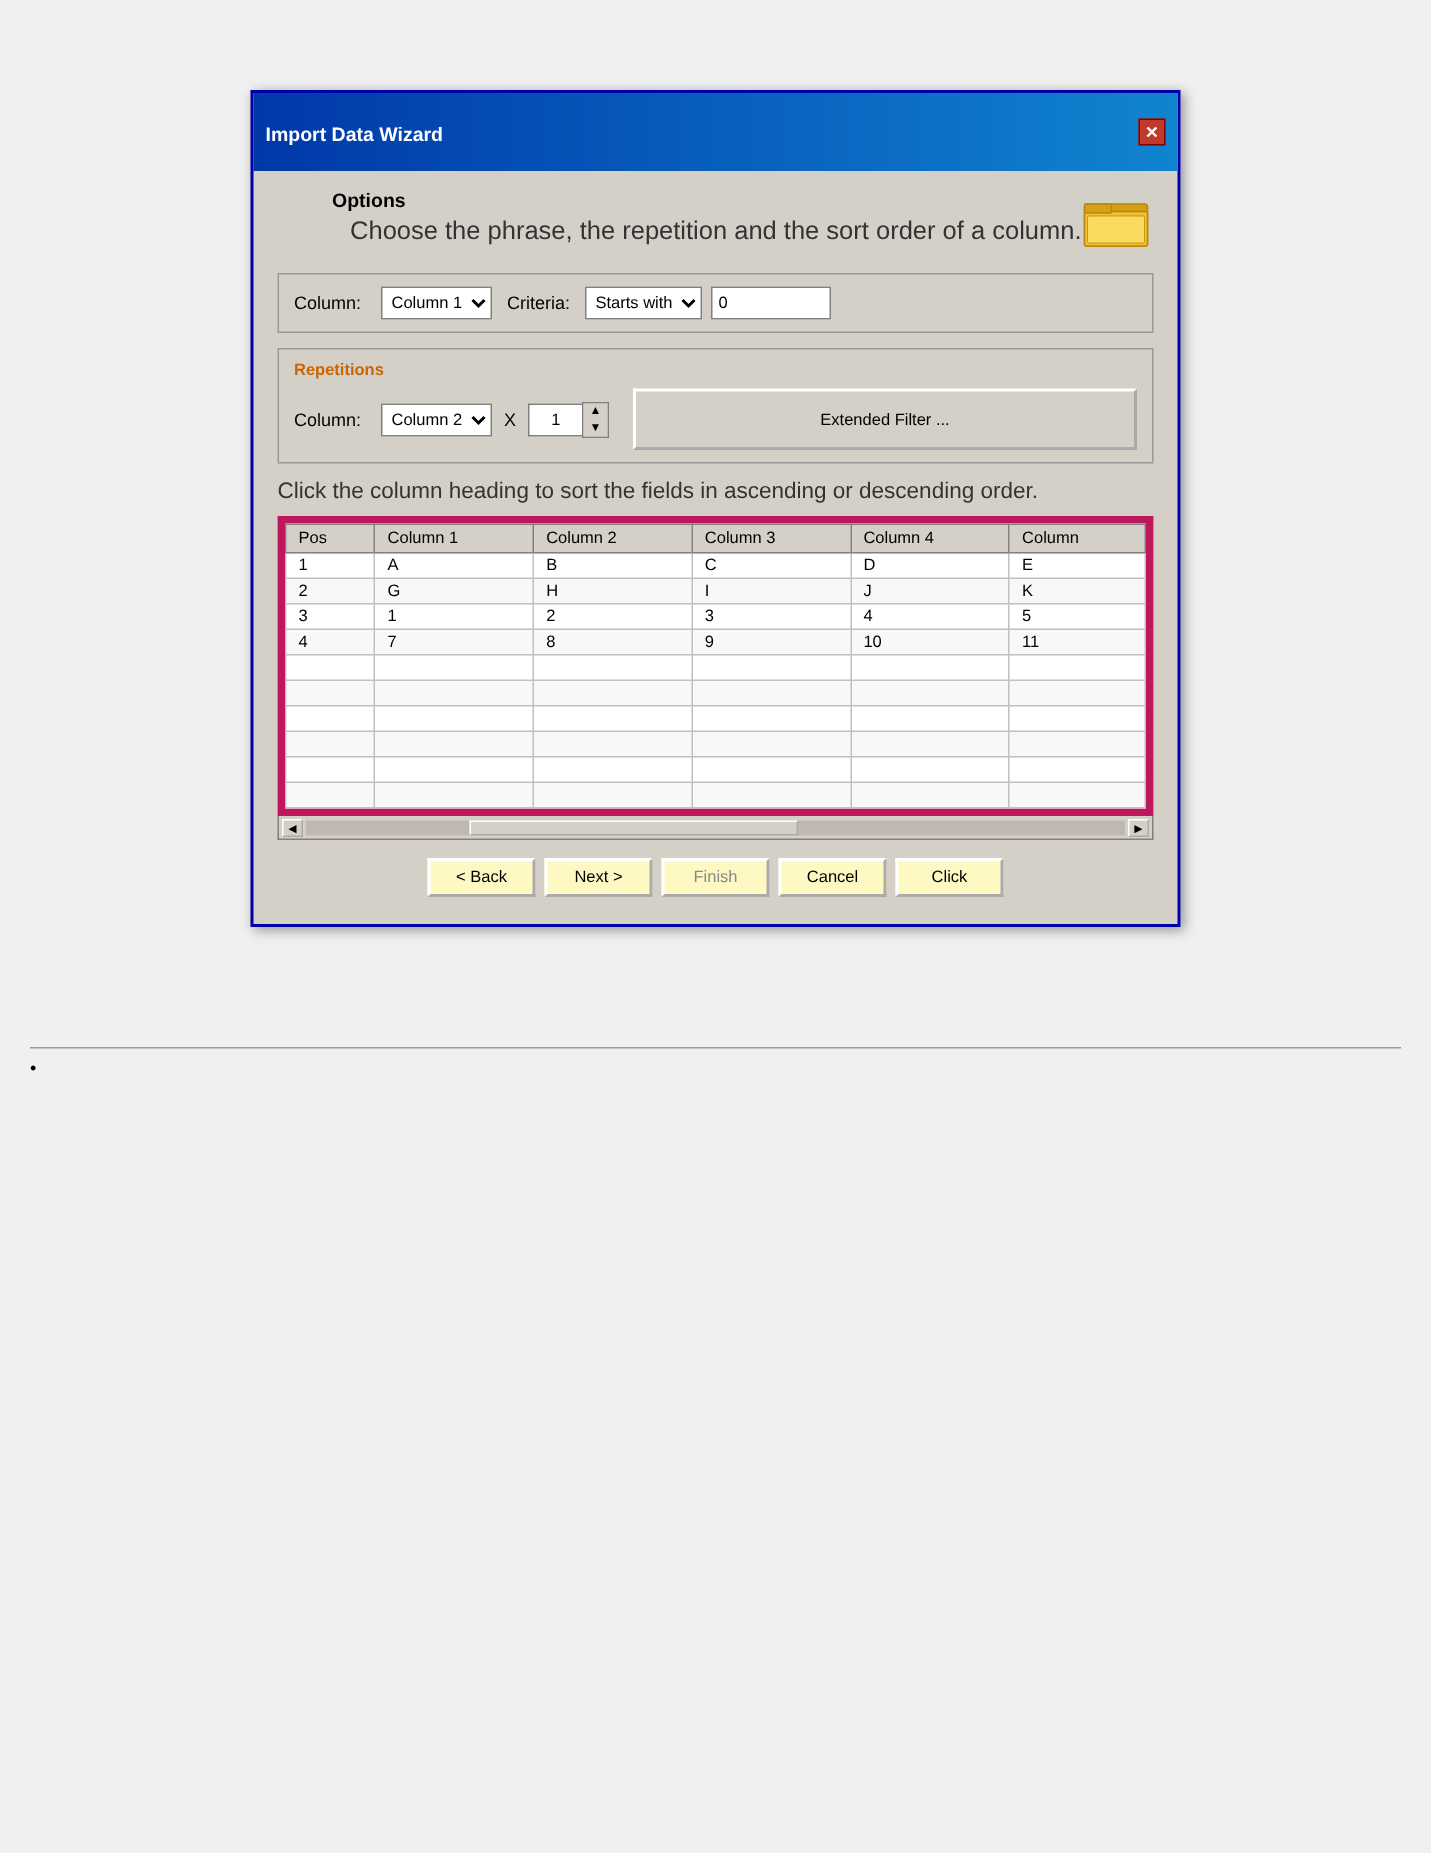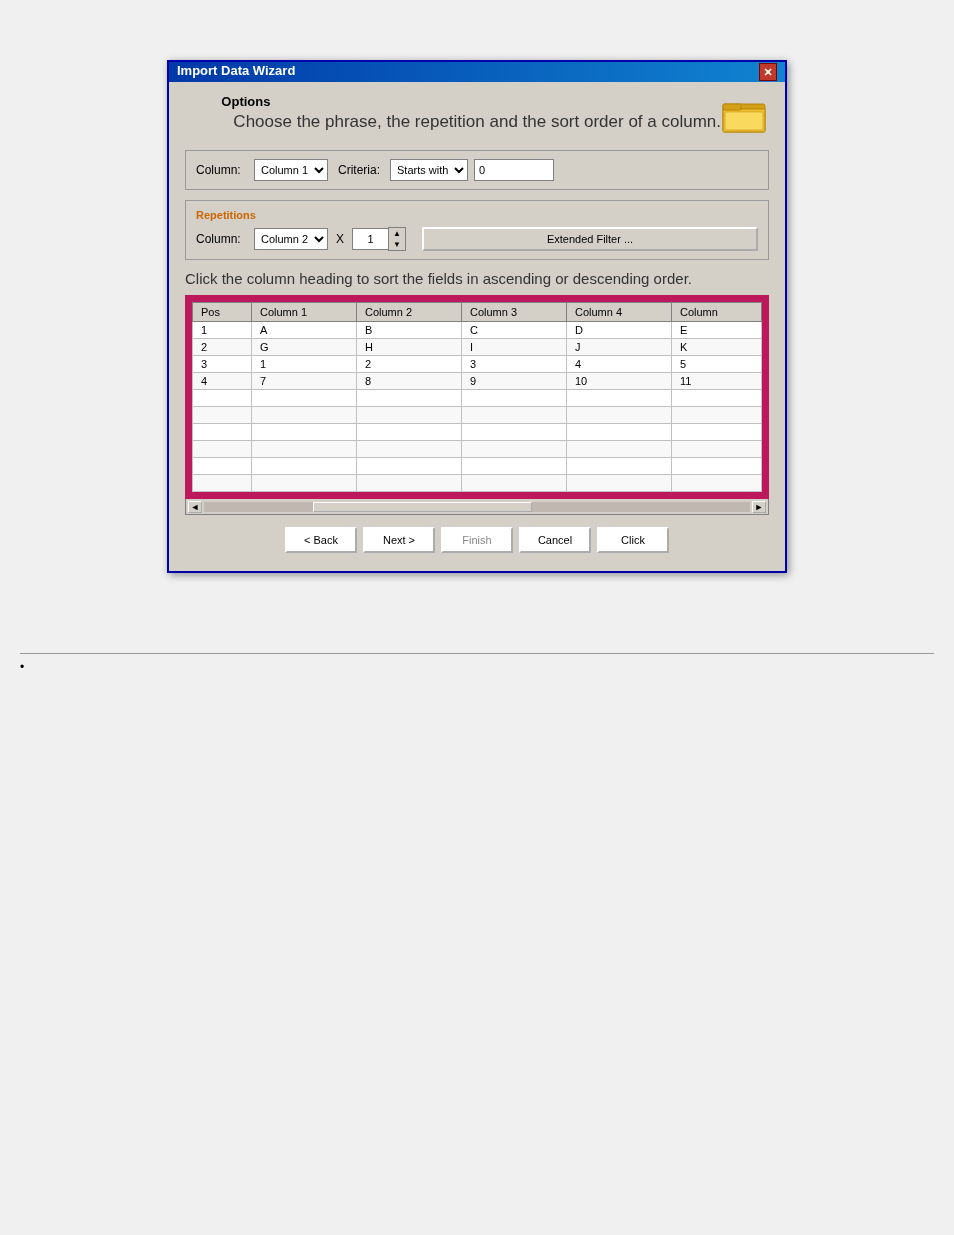--- a/index.html
+++ b/index.html
@@ -21,23 +21,23 @@
       background: #d4d0c8;
       border: 2px solid #0000aa;
       box-shadow: 2px 2px 8px rgba(0,0,0,0.4);
     }
 
     .title-bar {
       background: linear-gradient(to right, #0038a8, #1084d0);
       color: #fff;
       font-size: 13px;
       font-weight: bold;
-      padding: 1px 8px;
-      display: flex;
-      align-items: flex-start;
+      padding: 17px 8px;
+      display: flex;
+      align-items: flex-end;
       justify-content: space-between;
     }
 
     .title-bar-close {
       width: 18px;
       height: 18px;
       background: #c0392b;
       border: 1px solid #800000;
       display: flex;
       align-items: center;
@@ -171,38 +171,38 @@
       cursor: pointer;
       display: flex;
       align-items: center;
       justify-content: center;
       background: #d4d0c8;
       border: none;
       line-height: 1;
     }
 
     .extended-filter-btn {
-      height: 24px;
+      height: 41px;
       background: #d4d0c8;
       border: 2px outset #fff;
       font-size: 11px;
       padding: 0 12px;
       cursor: pointer;
       margin-left: 10px;
       flex: 1;
     }
 
     .sort-hint {
       font-size: 15px;
       color: #333;
       margin-bottom: 8px;
     }
 
     .data-table-container {
-      border: 7px solid #be185d;
+      border: 5px solid #be185d;
       background: #fff;
       overflow: hidden;
       margin-bottom: 0;
     }
 
     .data-table {
       width: 100%;
       border-collapse: collapse;
       font-size: 11px;
     }
@@ -274,21 +274,21 @@
     .button-row {
       display: flex;
       justify-content: center;
       gap: 6px;
       padding: 12px 0 6px 0;
     }
 
     .dialog-button {
       height: 26px;
       min-width: 72px;
-      background: #ffffff;
+      background: #fef9c3;
       border: 2px outset #fff;
       font-size: 11px;
       cursor: pointer;
       padding: 0 10px;
     }
 
     .dialog-button:disabled {
       color: #888;
       cursor: default;
     }

